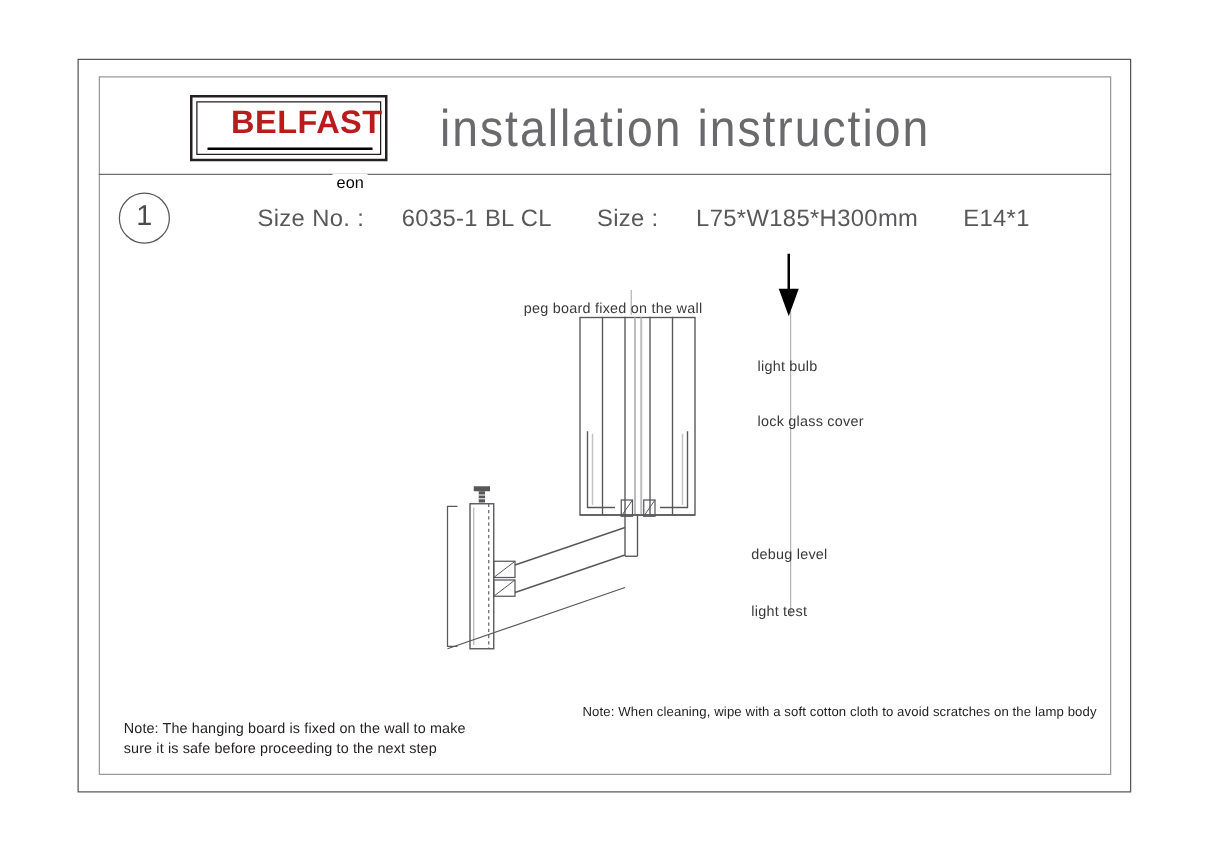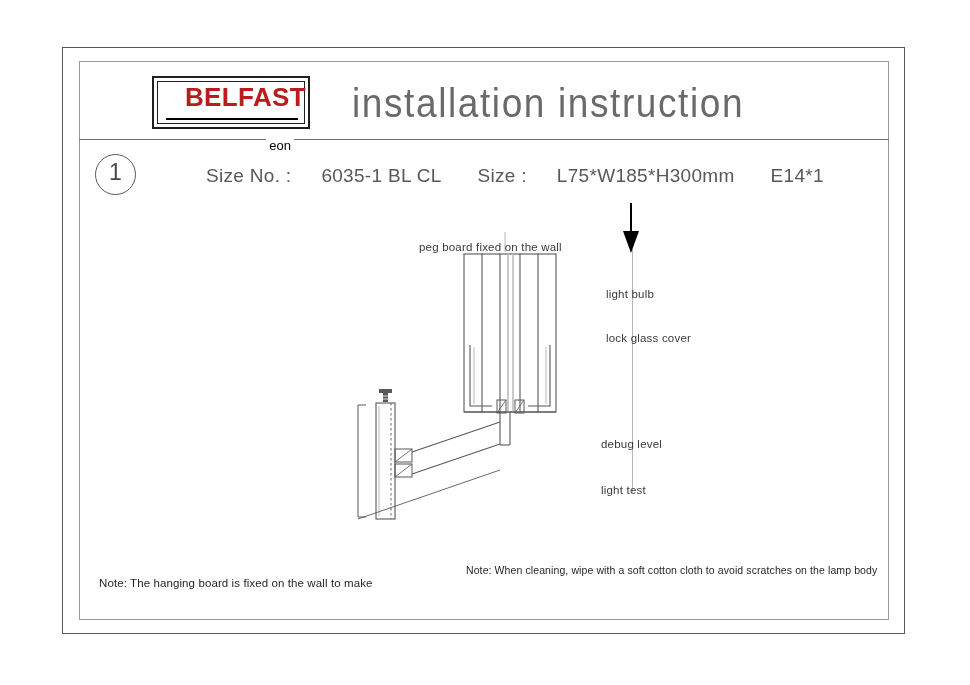--- a/index.html
+++ b/index.html
@@ -330,14 +330,15 @@
 <div class="arrow-head"></div>
 
 <div class="lbl lbl-pegboard">peg board fixed on the wall</div>
 <div class="lbl lbl-bulb">light bulb</div>
 <div class="lbl lbl-cover">lock glass cover</div>
 <div class="lbl lbl-debug">debug level</div>
 <div class="lbl lbl-test">light test</div>
 
 <div class="note-left">
   <div>Note:  The hanging board is fixed on the wall to make</div>
+  <div>sure it is safe before proceeding to the next step</div>
 </div>
 <div class="note-right">Note: When cleaning, wipe with a soft cotton cloth to avoid scratches on the lamp body</div>
 
 </body></html>

